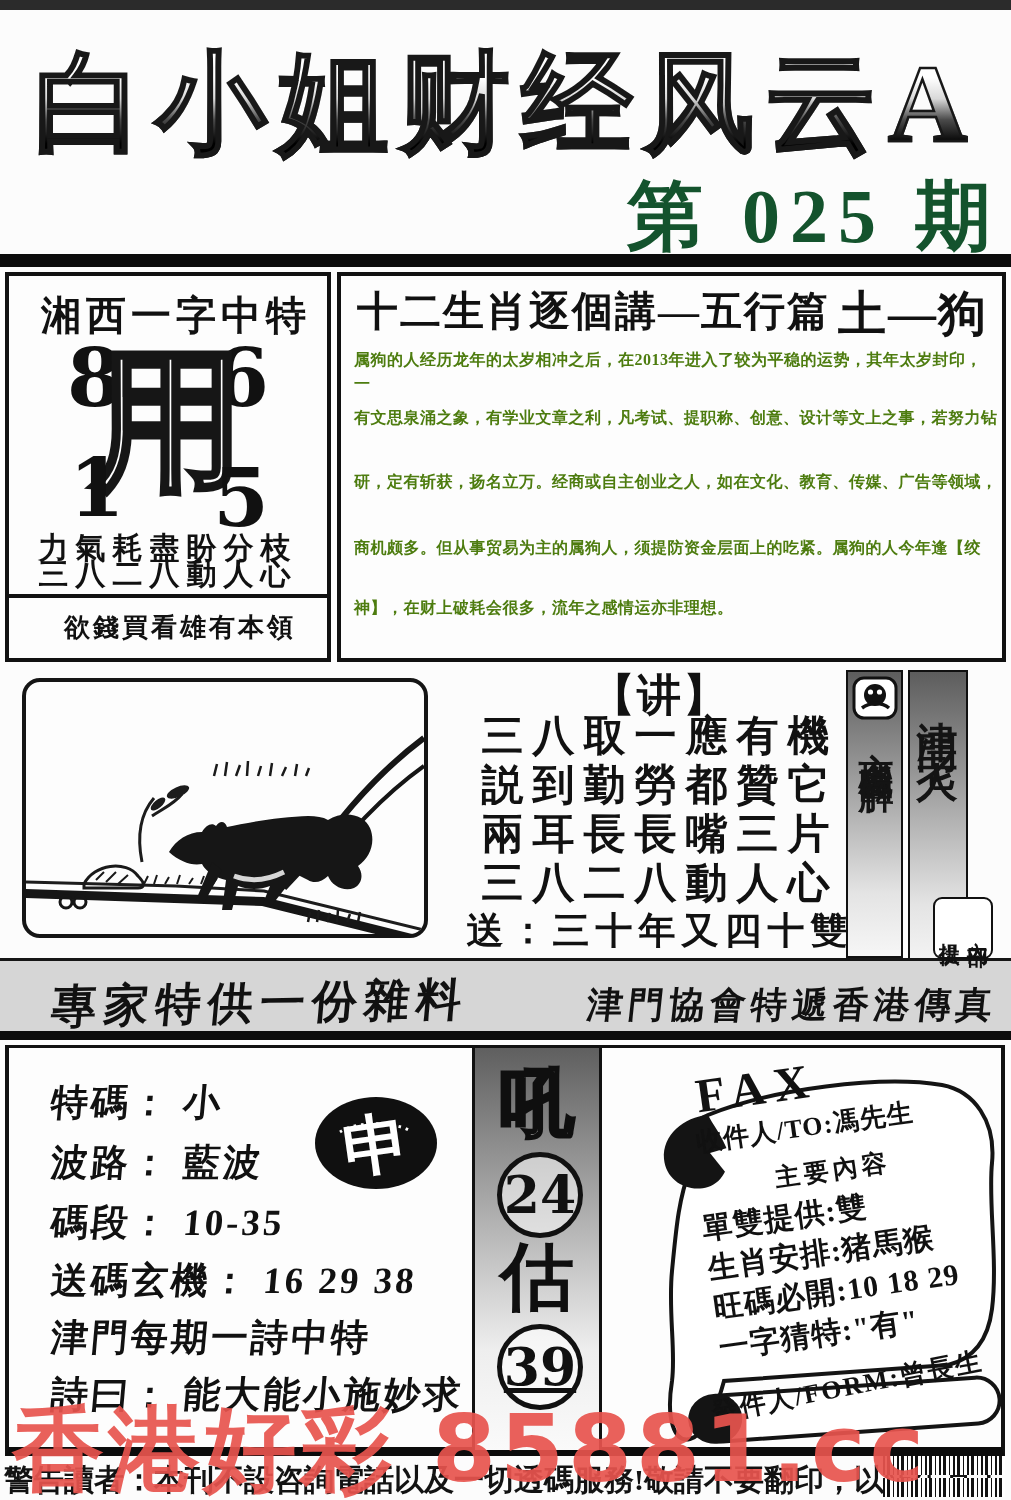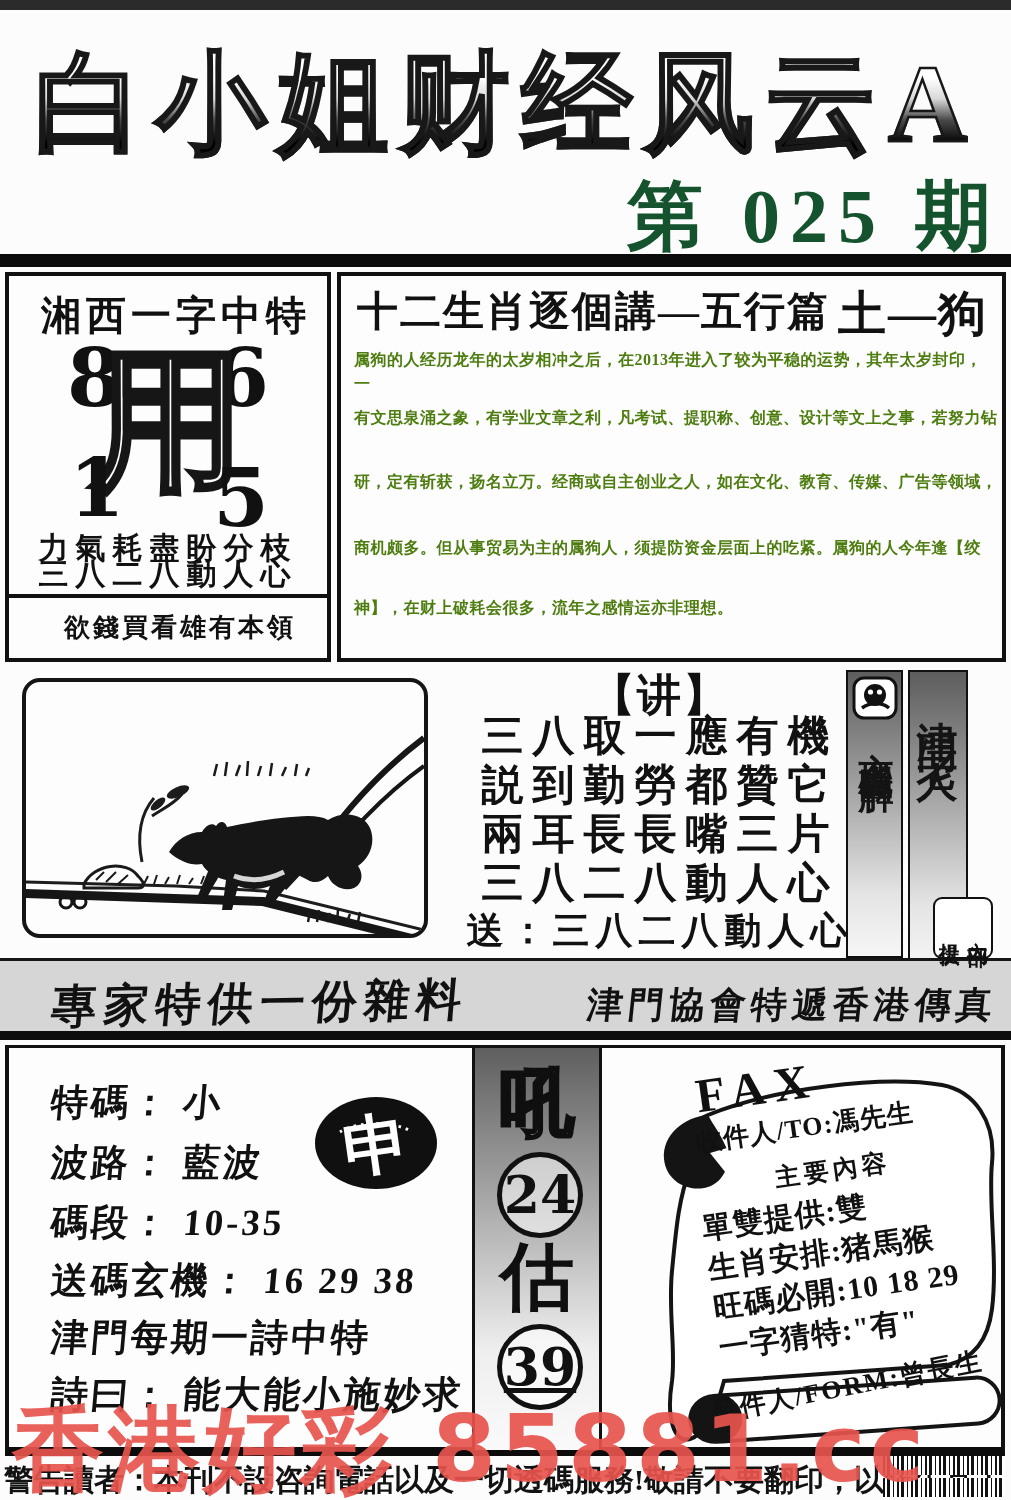--- a/index.html
+++ b/index.html
@@ -229,21 +229,21 @@
     </svg>
   </div>
 
   <div class="riddle-heading">【讲】</div>
   <div class="riddle-lines">
     <div>三八取一應有機</div>
     <div>説到勤勞都贊它</div>
     <div>兩耳長長嘴三片</div>
     <div>三八二八動人心</div>
   </div>
-  <div class="riddle-gift">送：三八二八動人心</div>
+  <div class="riddle-gift">送：三十年又四十雙</div>
 
   <div class="strip strip-xuanji">
     <svg class="seal-icon" width="46" height="44" viewBox="0 0 46 44">
       <rect x="2" y="2" width="42" height="40" rx="10" fill="#fff" stroke="#111" stroke-width="3"></rect>
       <circle cx="23" cy="19" r="11" fill="#111"></circle>
       <circle cx="18.5" cy="16" r="2.6" fill="#fff"></circle>
       <circle cx="27.5" cy="16" r="2.6" fill="#fff"></circle>
       <path d="M10,32 C18,26 30,26 37,32" stroke="#111" stroke-width="3.5" fill="none"></path>
     </svg>
     <span class="strip-text">玄機圖解</span>

